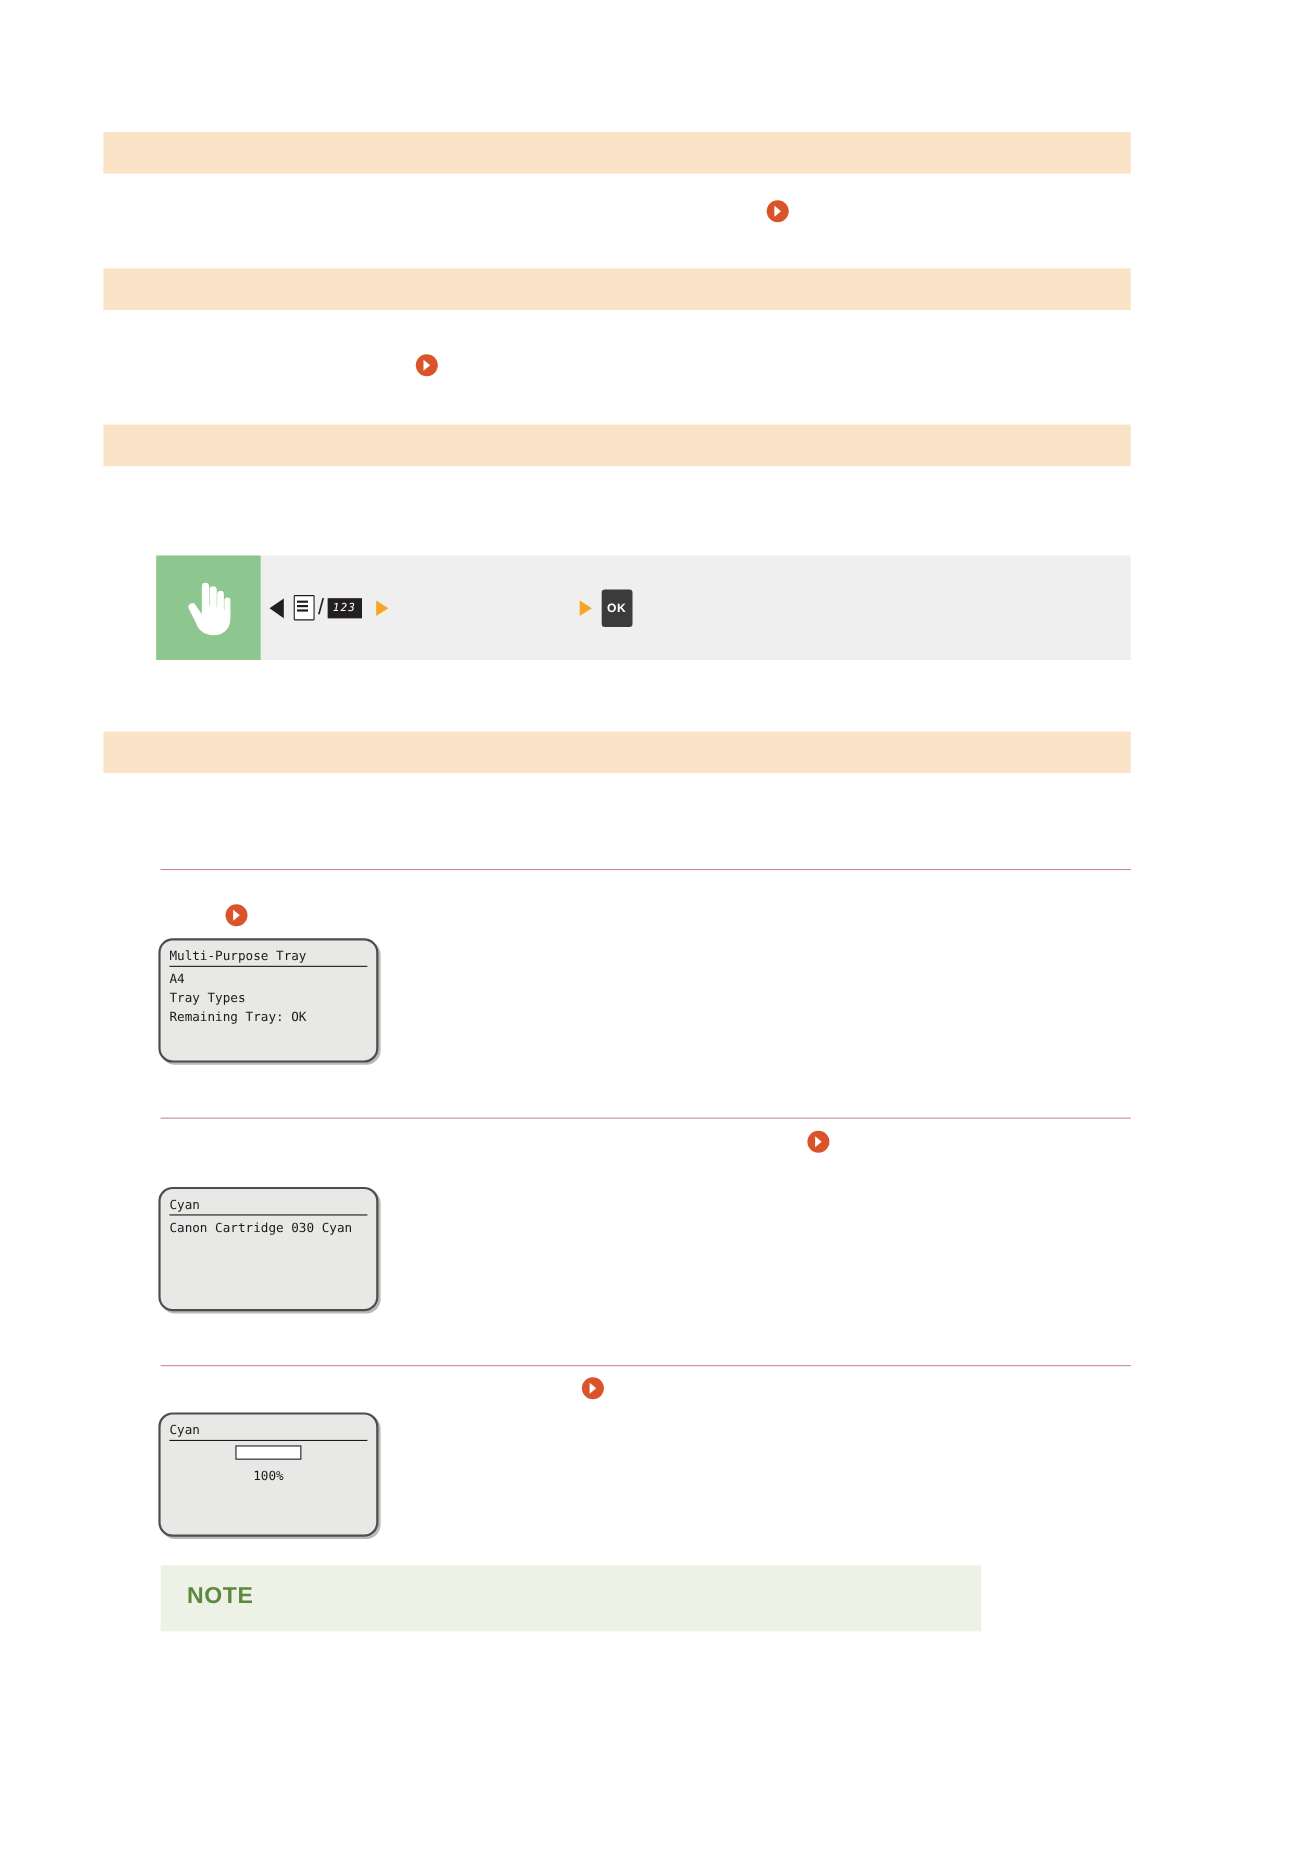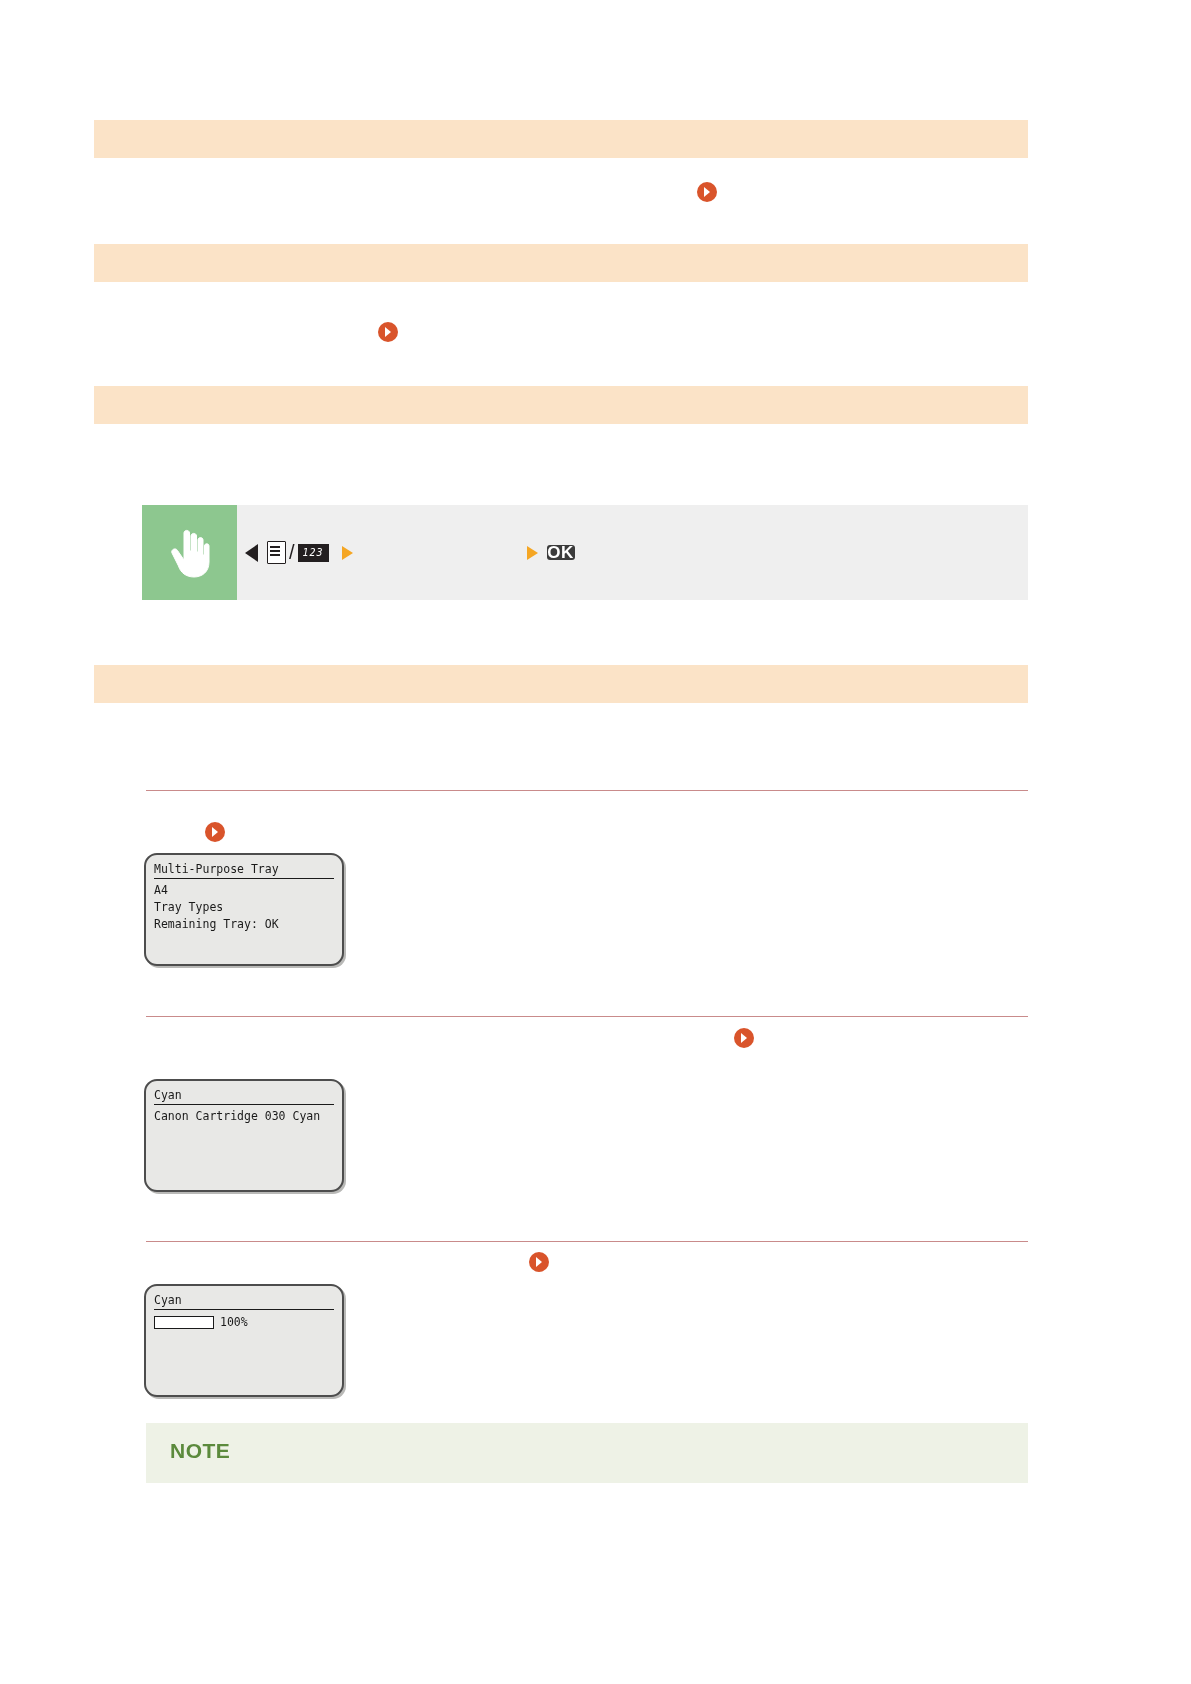--- a/index.html
+++ b/index.html
@@ -143,25 +143,25 @@
     letter-spacing: 1px;
     font-family: "DejaVu Sans Mono", monospace;
     line-height: 1;
     font-style: italic;
   }
   .ok-key {
     display: inline-flex;
     align-items: center;
     justify-content: center;
     width: 28px;
-    height: 15px;
+    height: 34px;
     background: #3b3b3b;
     border-radius: 3px;
     color: #ffffff;
-    font-size: 17px;
+    font-size: 11px;
     font-weight: bold;
     letter-spacing: 0.5px;
   }
   .flow-gap { display: inline-block; width: 152px; }
 
   
   .hr {
     position: absolute;
     left: 146px;
     width: 882px;
@@ -190,40 +190,41 @@
     margin-bottom: 3px;
     line-height: 1.15;
   }
   .lcd-line { line-height: 1.45; white-space: pre; }
 
   .gauge-row {
     display: flex;
     align-items: center;
     gap: 6px;
     margin-top: 4px;
+    flex-direction: column;
   }
   .gauge {
     width: 60px;
     height: 13px;
     border: 1.5px solid #1a1a1a;
     background: #ffffff;
     box-sizing: border-box;
     padding: 1.5px;
   }
   .gauge-fill {
     height: 100%;
     background: #1a1a1a;
   }
 
   
   .note-box {
     position: absolute;
     left: 146px;
     top: 1423px;
-    width: 882px;
+    width: 746px;
     height: 60px;
     background: #eef2e6;
   }
   .note-label {
     position: absolute;
     left: 24px;
     top: 16px;
     font-size: 21px;
     font-weight: bold;
     color: #5b8a3c;

